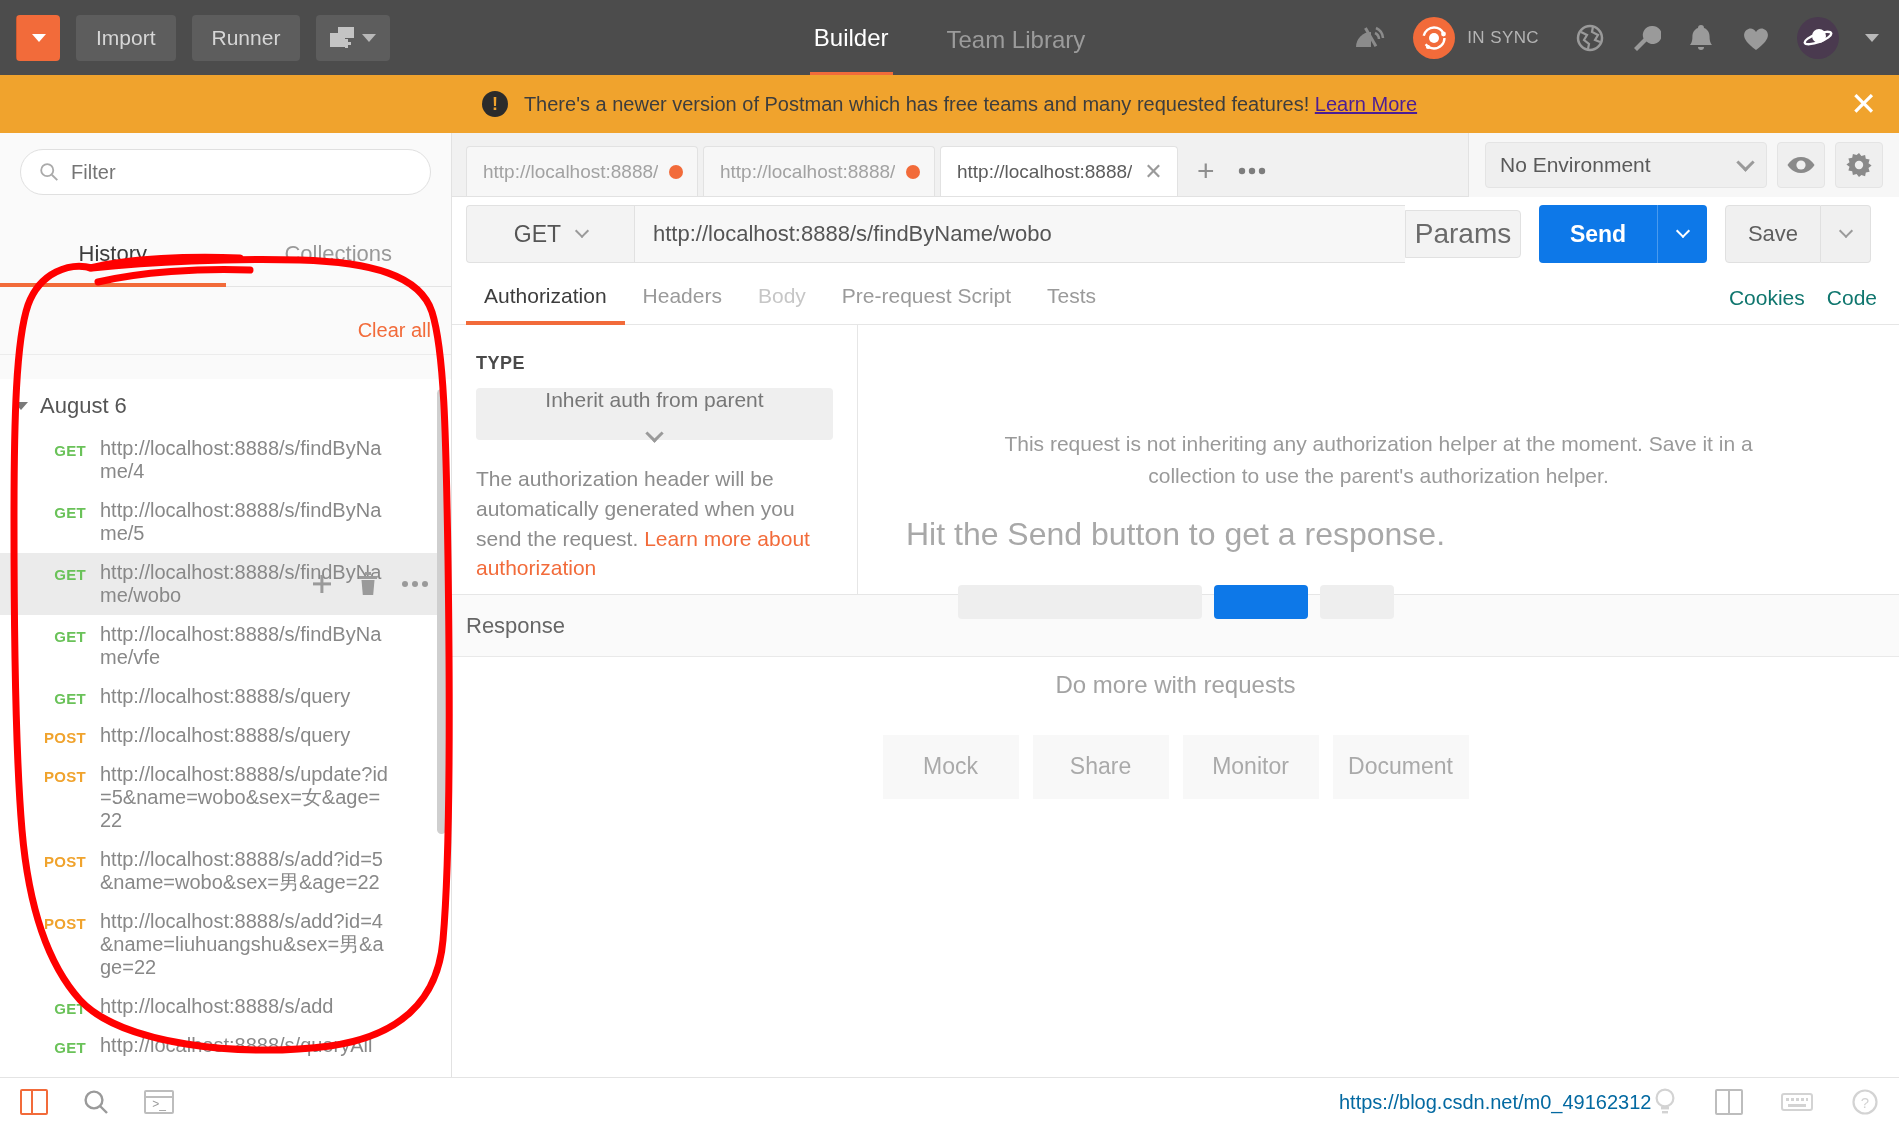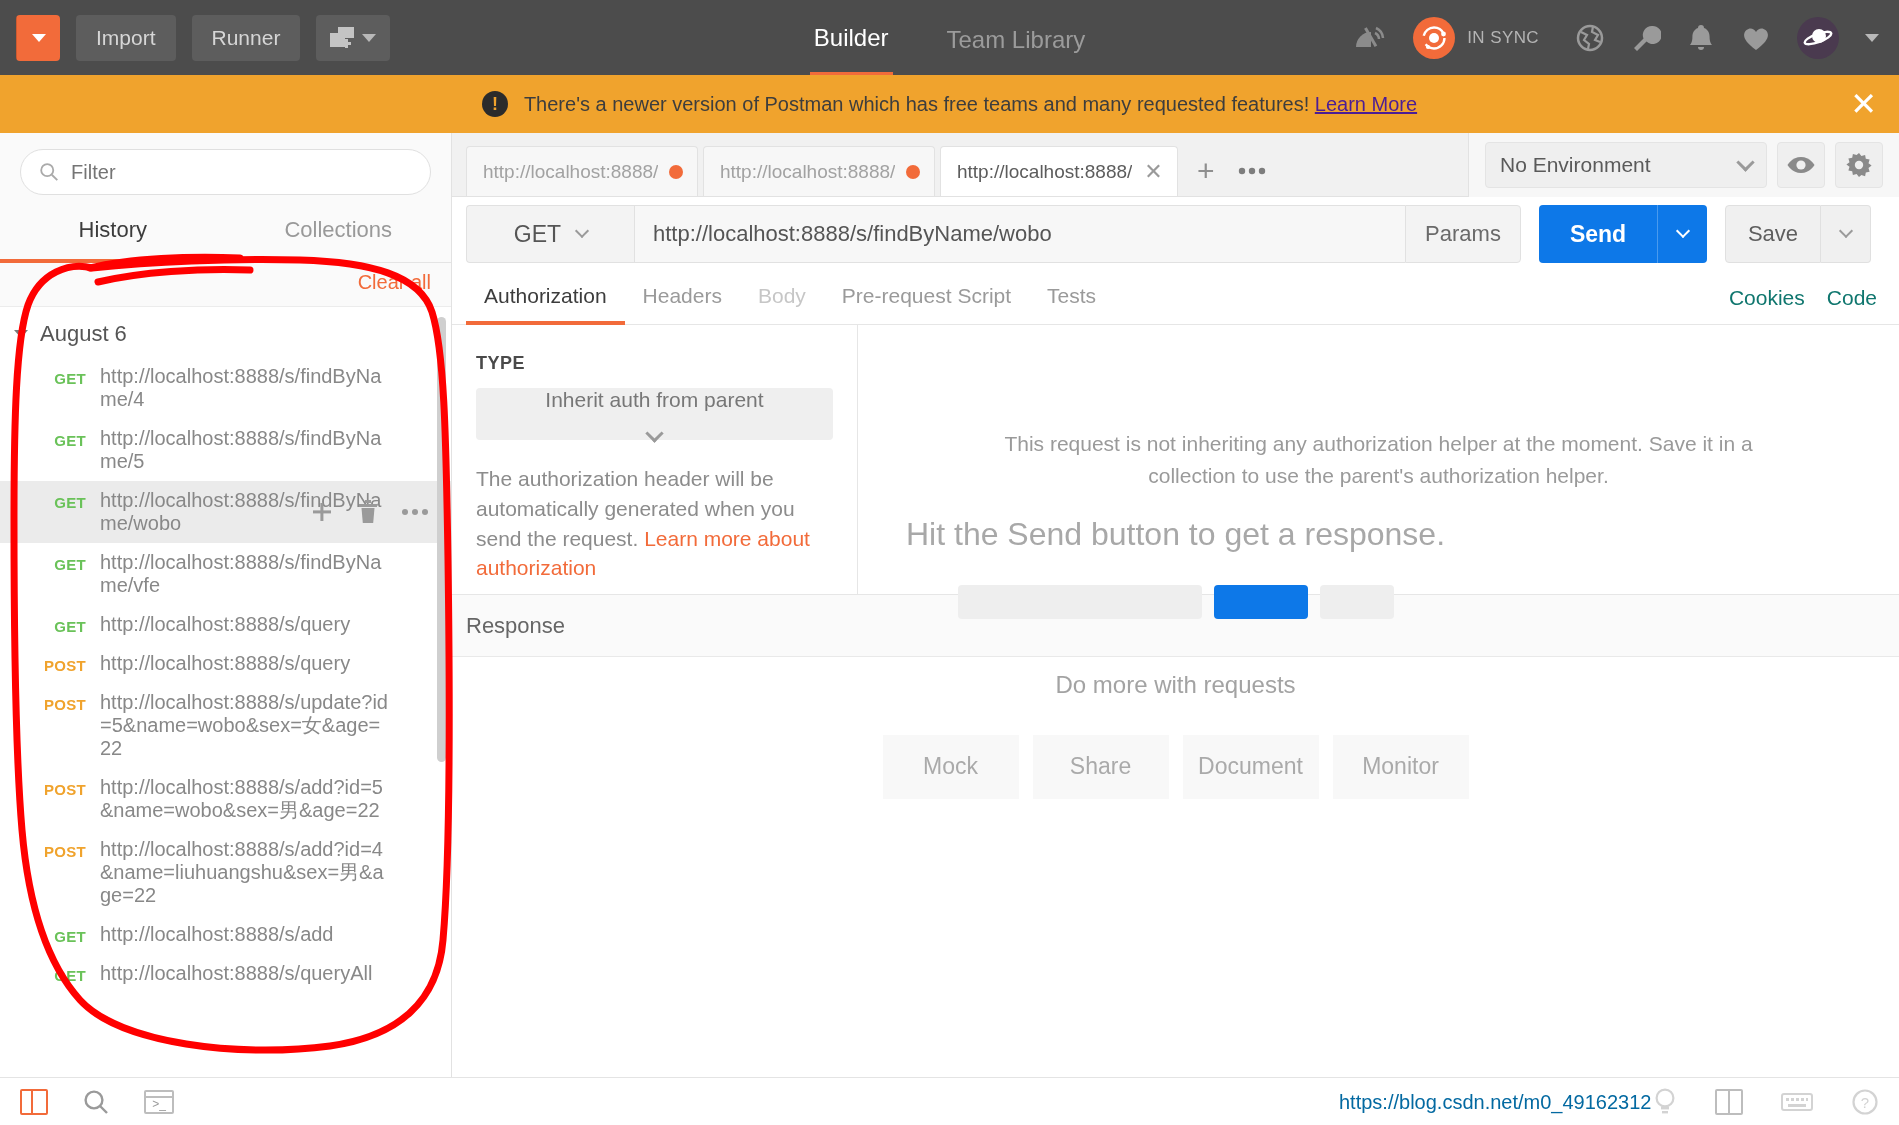--- a/index.html
+++ b/index.html
@@ -87,21 +87,21 @@
   .banner-close {
     position: absolute; right: 22px; top: 50%; transform: translateY(-50%);
     font-size: 32px; color: #fff; cursor: pointer; line-height: 1;
     font-weight: 300;
   }
 
   
   .sidebar {
     position: absolute; left: 0; top: 133px; width: 452px; bottom: 48px;
     background: #fafafa; border-right: 1px solid #e2e2e2;
-    display: flex; flex-direction: column;
+    display: flex; flex-direction: column; gap: 24px;
   }
   .filter-wrap { padding: 16px 20px 10px; }
   .filter-box {
     height: 46px; border: 1px solid #e0e0e0; border-radius: 24px;
     background: #fff; display: flex; align-items: center; gap: 12px;
     padding: 0 18px;
   }
   .filter-input {
     border: none; outline: none; font-size: 20px; color: #999;
     font-family: inherit; background: transparent; width: 100%;
@@ -223,22 +223,22 @@
     border-right: none; border-radius: 4px 0 0 4px; display: flex;
     align-items: center; justify-content: center; gap: 16px; cursor: pointer;
   }
   .method-box span { font-size: 23px; color: #555; }
   .url-input {
     flex: 1; height: 58px; background: #f7f7f7; border: 1px solid #e1e1e1;
     border-right: none; font-size: 22px; color: #555; padding: 0 18px;
     outline: none; font-family: inherit;
   }
   .params-btn {
-    width: 116px; height: 58px; background: #f3f3f3; border: 1px solid #e1e1e1;
-    border-radius: 0 4px 4px 0; font-size: 22px; color: #6a6a6a;
+    width: 116px; height: 48px; background: #f3f3f3; border: 1px solid #e1e1e1;
+    border-radius: 0 4px 4px 0; font-size: 28px; color: #6a6a6a;
     cursor: pointer; font-family: inherit;
   }
   .send-group { margin-left: 18px; display: flex; }
   .send-btn {
     height: 58px; width: 118px; background: #0d78e8; color: #fff;
     font-size: 23px; font-weight: bold; border: none;
     border-radius: 4px 0 0 4px; cursor: pointer; font-family: inherit;
   }
   .send-caret {
     width: 50px; height: 58px; background: #0d78e8; border-radius: 0 4px 4px 0;
@@ -649,22 +649,22 @@
         <div class="hit-send">Hit the Send button to get a response.</div>
         <div class="placeholder-row">
           <div class="ph w1"></div>
           <div class="ph blue"></div>
           <div class="ph w2"></div>
         </div>
         <div class="do-more">Do more with requests</div>
         <div class="card-row">
           <div class="fcard">Mock</div>
           <div class="fcard">Share</div>
+          <div class="fcard">Monitor</div>
           <div class="fcard">Document</div>
-          <div class="fcard">Monitor</div>
         </div>
       </div>
     </div>
   </div>
 
   <div class="bottombar">
     <div class="bb-left">
       <span class="panel-ic"></span>
       <svg width="28" height="28" viewBox="0 0 28 28">
         <circle cx="12" cy="12" r="8.4" fill="none" stroke="#9a9a9a" stroke-width="2.4"></circle>

